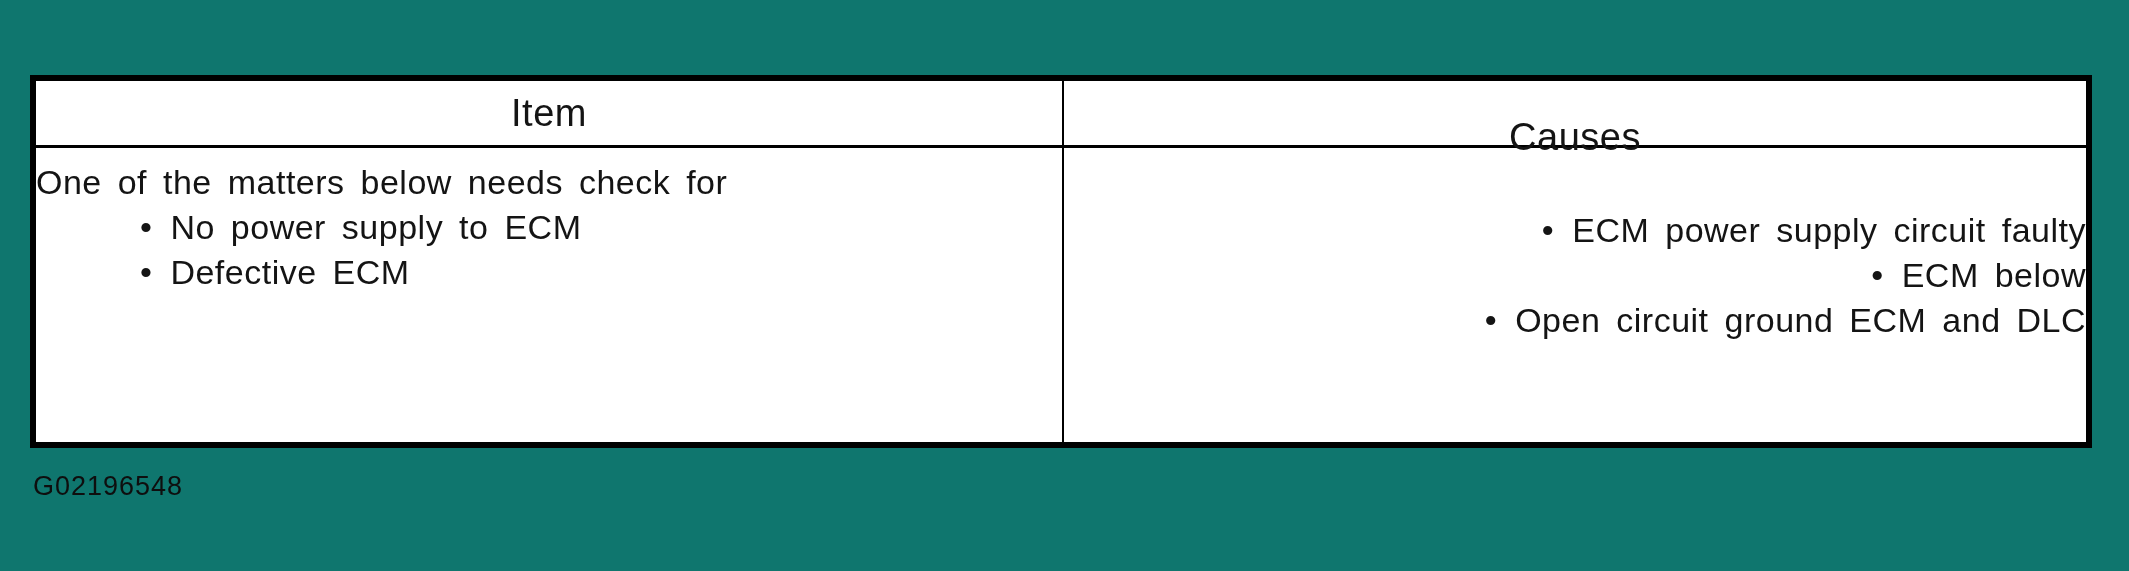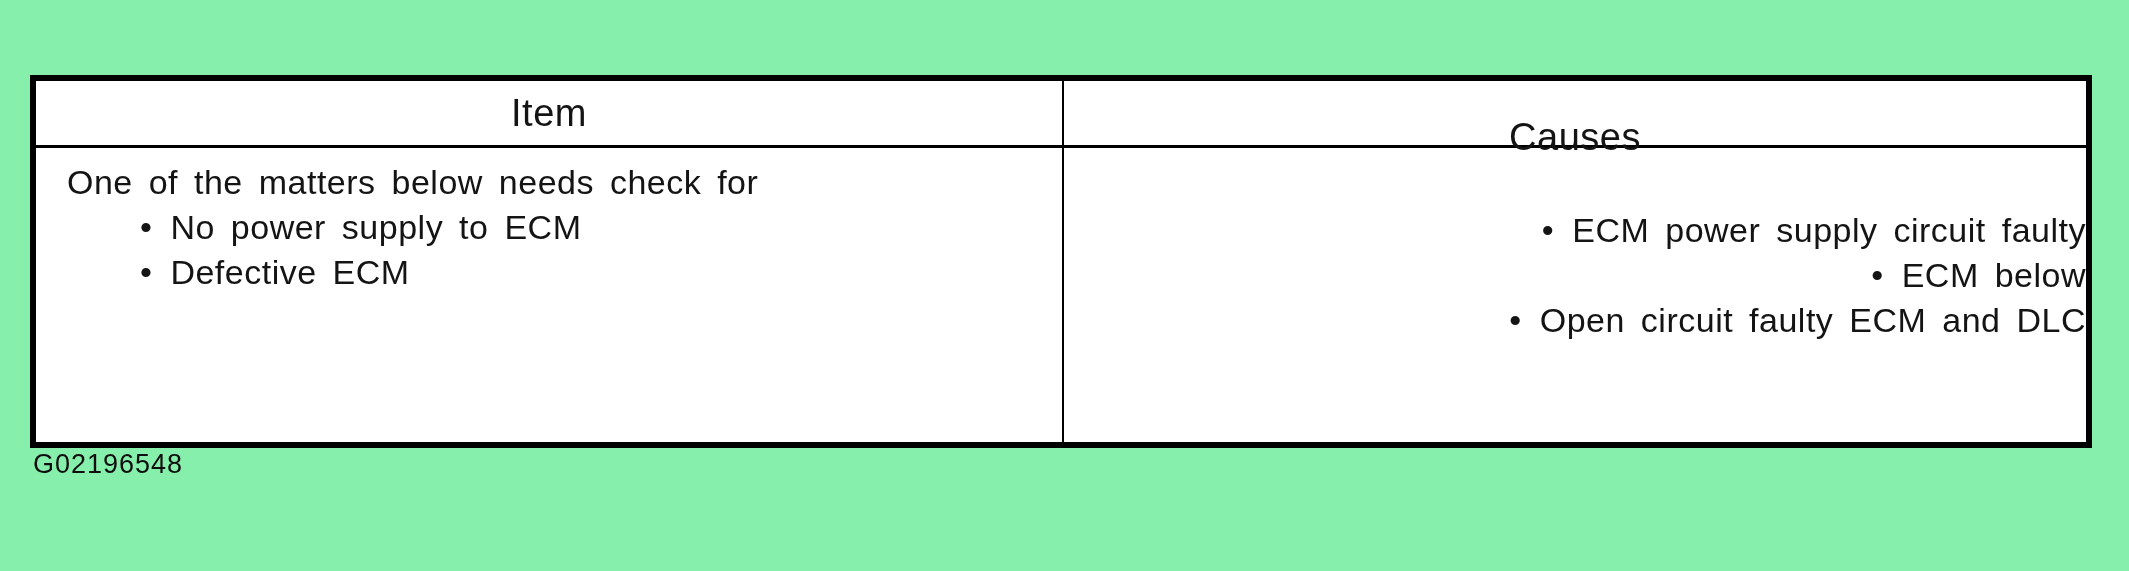--- a/index.html
+++ b/index.html
@@ -8,21 +8,21 @@
     width: 2129px;
     height: 571px;
     background: #ffffff;
     font-family: "Liberation Sans", sans-serif;
     color: #141414;
   }
   .page {
     position: relative;
     width: 2129px;
     height: 571px;
-    background: #86efac;
+    background: #0f766e;
     overflow: hidden;
   }
   .dtable {
     position: absolute;
     left: 30px;
     top: 75px;
     width: 2062px;
     height: 373px;
     border: 6px solid #000000;
     box-sizing: border-box;
@@ -60,21 +60,20 @@
     letter-spacing: 0.5px;
   }
   .body-cell {
     padding-top: 12px;
     font-size: 34px;
     line-height: 45px;
     letter-spacing: 0.5px;
     word-spacing: 6px;
   }
   .intro-line {
-    margin-left: 31px;
   }
   ul.bullets {
     list-style: none;
     margin: 0;
     padding: 0;
   }
   ul.bullets li {
     white-space: pre-line;
   }
   .cell-item ul.bullets li {
@@ -85,21 +84,21 @@
     text-align: right;
   }
   ul.bullets li::before {
     content: "\2022";
     display: inline;
     margin-right: 18px;
   }
   .figure-caption {
     position: absolute;
     left: 33px;
-    top: 448px;
+    top: 470px;
     font-size: 27px;
     letter-spacing: 1px;
     line-height: 32px;
     color: #0e0e0e;
   }
 </style>
 </head>
 <body>
 
 <div class="page">
@@ -118,21 +117,21 @@
         <ul class="bullets">
           <li>No power supply to ECM</li>
           <li>Defective ECM</li>
         </ul>
       </div>
 
       <div class="cell col-causes body-cell cell-causes">
         <ul class="bullets">
           <li>ECM power supply circuit faulty</li>
           <li>ECM below</li>
-          <li>Open circuit faulty ECM and DLC</li>
+          <li>Open circuit ground ECM and DLC</li>
         </ul>
       </div>
 
     </div>
   </div>
 
   <div class="figure-caption">G02196548</div>
 
 </div>
 

